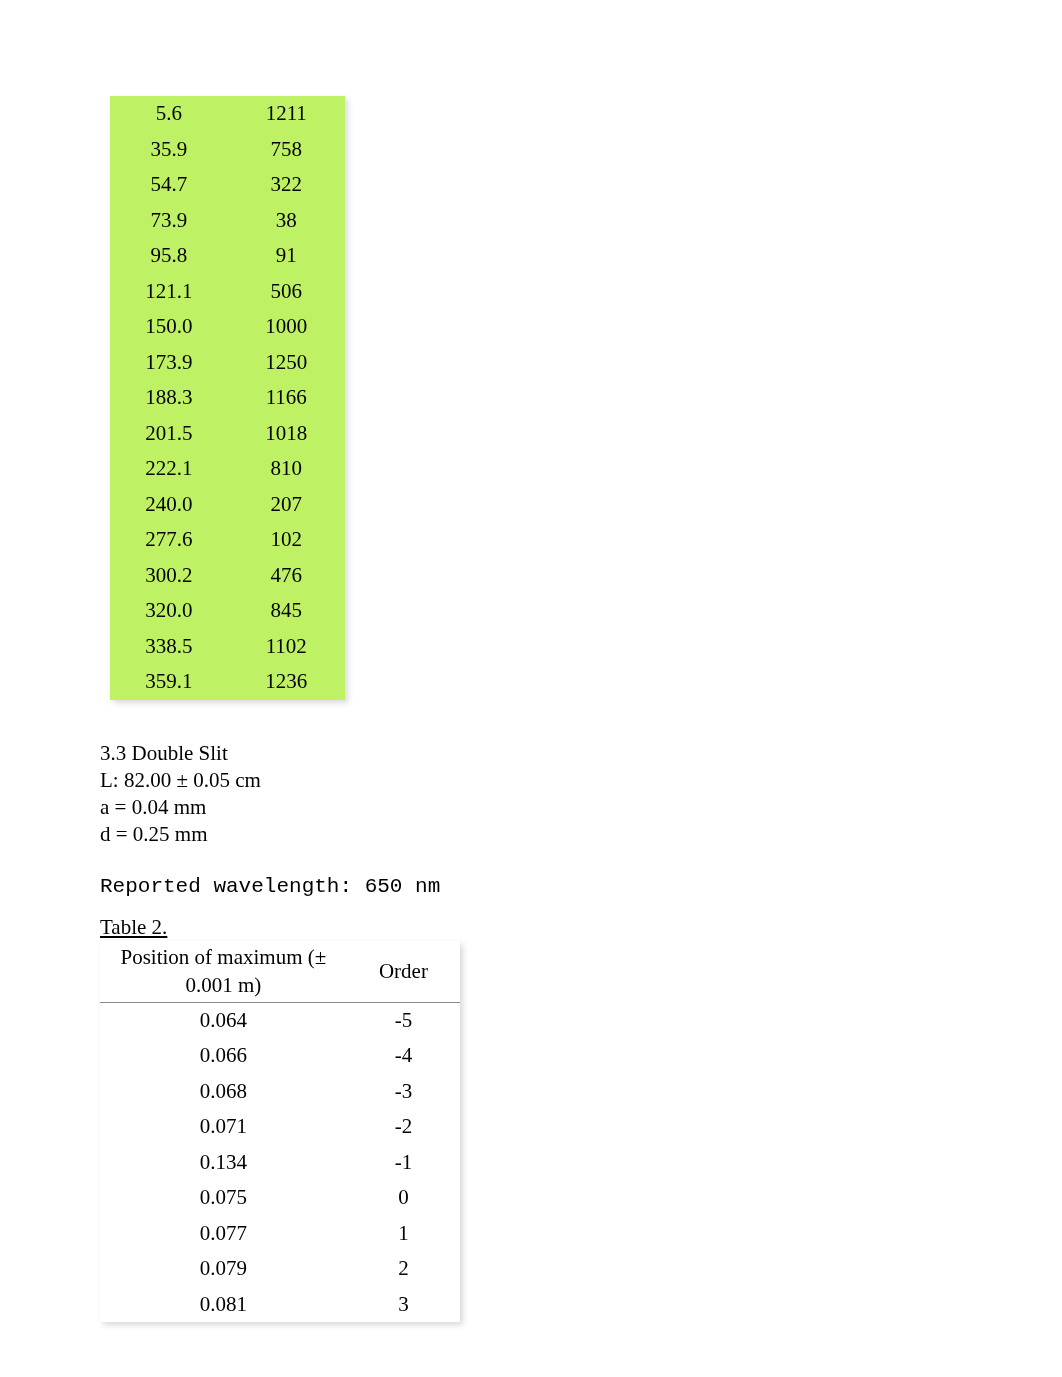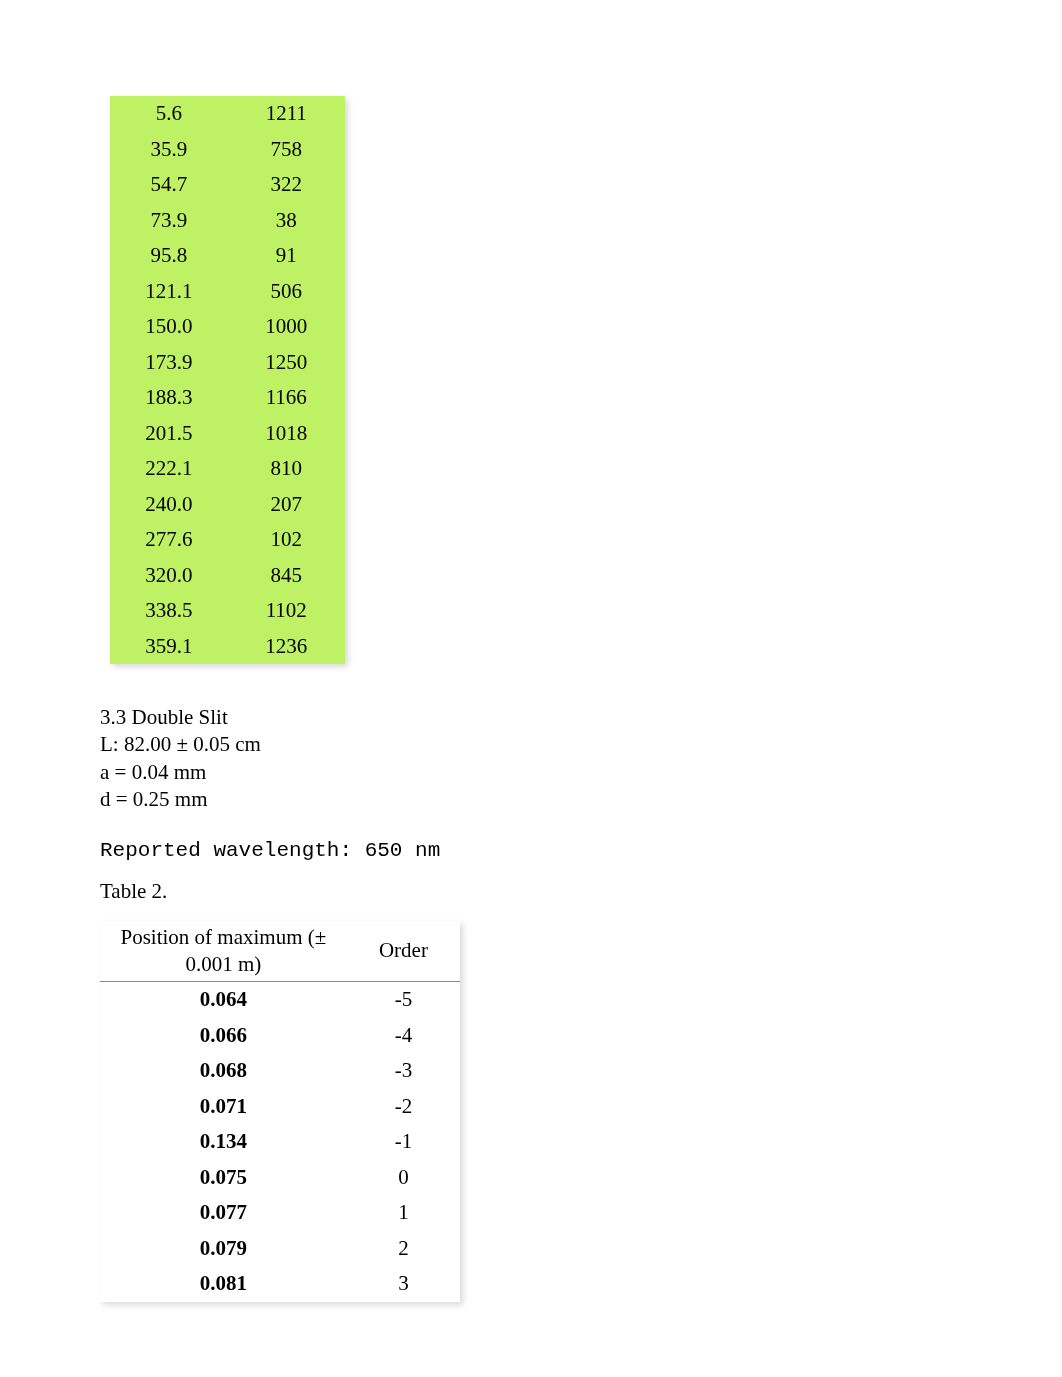--- a/index.html
+++ b/index.html
@@ -35,21 +35,22 @@
       margin-top: 40px;
       line-height: 1.3;
     }
     .reported {
       margin-top: 24px;
       margin-bottom: 14px;
       font-family: Liberation Mono, monospace;
     }
     .caption {
       margin-top: 4px;
-      margin-bottom: 15px;
+      margin-bottom: 0;
+      text-decoration: underline;
     }
     .table2-wrap {
       width: 360px;
       box-shadow: 3px 3px 6px rgba(0,0,0,0.15);
       background: #ffffff;
       margin-left: 0;
     }
     .table2-wrap table {
       width: 100%;
       border-collapse: collapse;
@@ -60,21 +61,20 @@
       padding: 3px 12px;
       line-height: 1.3;
     }
     .table2-wrap td {
       padding: 2px 8px;
       text-align: center;
       line-height: 1.5;
     }
     .col-pos {
       width: 260px;
-      font-weight: bold;
     }
     .col-order {
       width: 100px;
     }
     .t1-col-a {
       width: 50%;
     }
     .t1-col-b {
       width: 50%;
     }
@@ -131,20 +131,24 @@
             <td class="t1-col-a">222.1</td>
             <td class="t1-col-b">810</td>
           </tr>
           <tr>
             <td class="t1-col-a">240.0</td>
             <td class="t1-col-b">207</td>
           </tr>
           <tr>
             <td class="t1-col-a">277.6</td>
             <td class="t1-col-b">102</td>
+          </tr>
+          <tr>
+            <td class="t1-col-a">300.2</td>
+            <td class="t1-col-b">476</td>
           </tr>
           <tr>
             <td class="t1-col-a">320.0</td>
             <td class="t1-col-b">845</td>
           </tr>
           <tr>
             <td class="t1-col-a">338.5</td>
             <td class="t1-col-b">1102</td>
           </tr>
           <tr>

